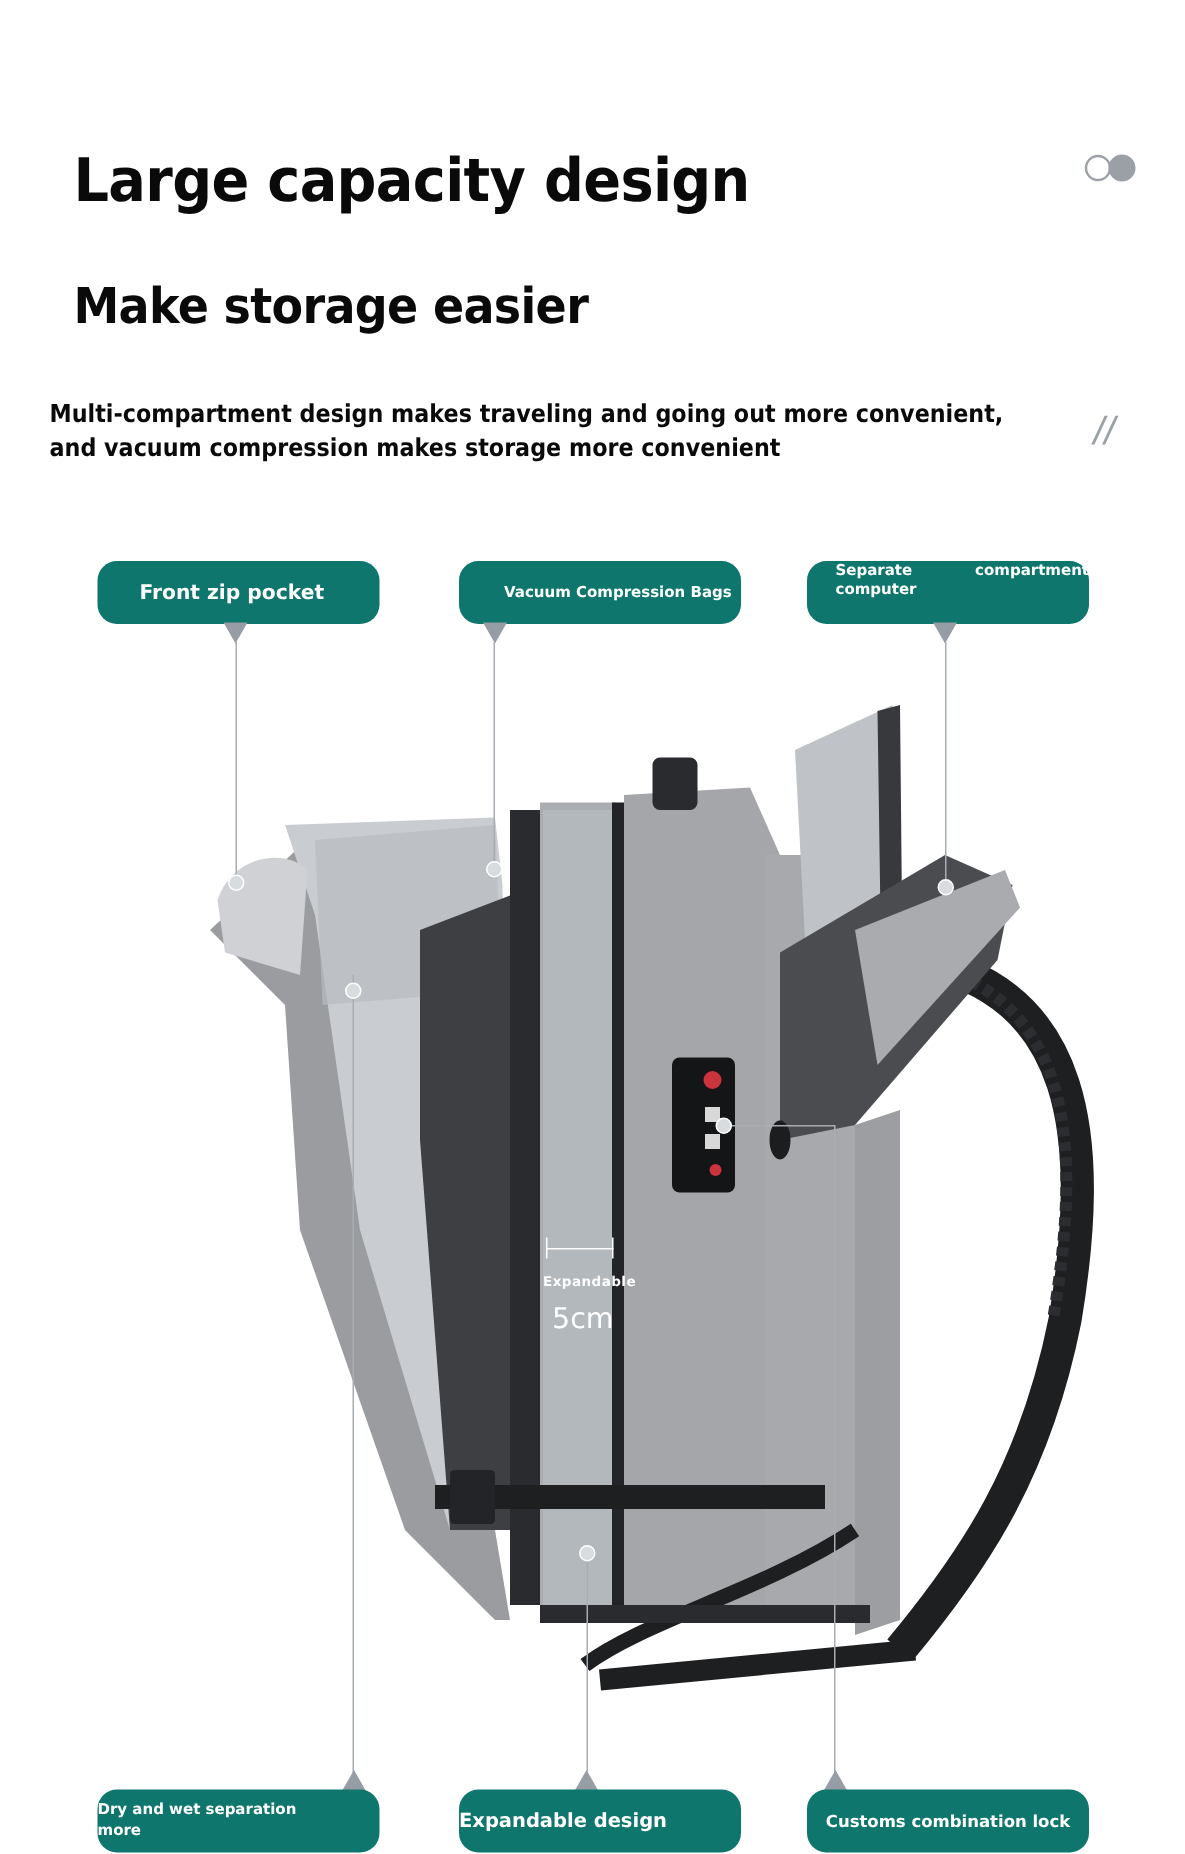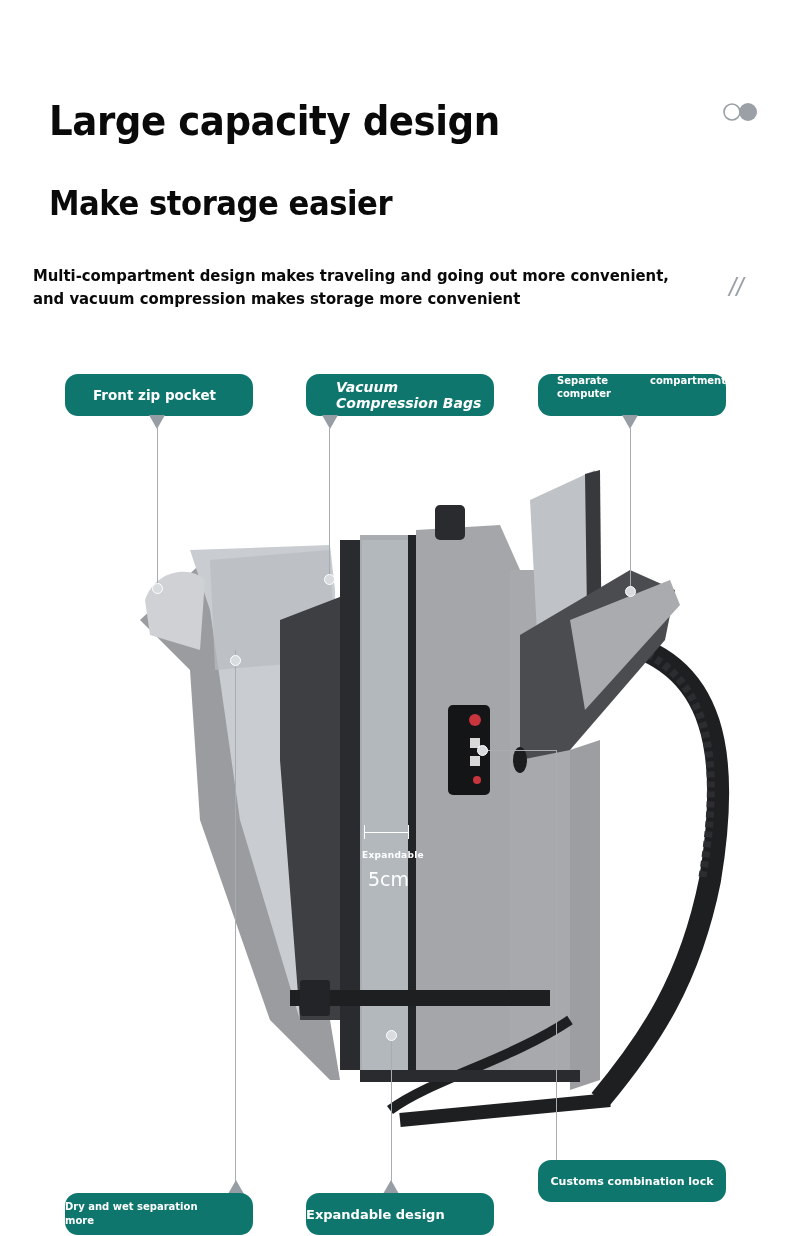--- a/index.html
+++ b/index.html
@@ -133,21 +133,21 @@
 <div class="ext-value">5cm</div>
 
 <div class="callout" style="left:65px; top:374px; padding-left:28px;">
   <span class="txt" style="font-size:13.5px;">Front zip pocket</span>
 </div>
 <div class="pointer-down" style="left:149px; top:415px;"></div>
 <div class="leader" style="left:157px; top:428px; height:160px;"></div>
 <div class="dot" style="left:152px; top:583px;"></div>
 
 <div class="callout" style="left:306px; top:374px; padding-left:30px;">
-  <span class="txt" style="font-size:14px;font-style:italic;">Vacuum Compression Bags</span>
+  <span class="txt" style="font-size:10px;">Vacuum Compression Bags</span>
 </div>
 <div class="pointer-down" style="left:322px; top:415px;"></div>
 <div class="leader" style="left:329px; top:428px; height:150px;"></div>
 <div class="dot" style="left:324px; top:574px;"></div>
 
 <div class="callout" style="left:538px; top:374px; padding-left:19px; flex-direction:row; align-items:flex-start; justify-content:center; line-height:13px;">
   <span class="txt" style="font-size:10px;">Separate computer</span>
   <span class="txt" style="font-size:10px;">compartment</span>
 </div>
 <div class="pointer-down" style="left:622px; top:415px;"></div>
@@ -166,15 +166,15 @@
 <div class="dot" style="left:386px; top:1030px;"></div>
 <div class="pointer-up" style="left:383px; top:1180px;"></div>
 <div class="callout" style="left:306px; top:1193px; justify-content:flex-start;">
   <span class="txt" style="font-size:13px;">Expandable design</span>
 </div>
 
 <div class="leader" style="left:484px; top:750px; width:72px; height:1px;"></div>
 <div class="dot" style="left:477px; top:745px;"></div>
 <div class="leader" style="left:556px; top:750px; height:440px;"></div>
 <div class="pointer-up" style="left:549px; top:1180px;"></div>
-<div class="callout" style="left:538px; top:1160px; justify-content:center;">
+<div class="callout" style="left:538px; top:1193px; justify-content:center;">
   <span class="txt" style="font-size:11px;">Customs combination lock</span>
 </div>
 
 </body></html>

